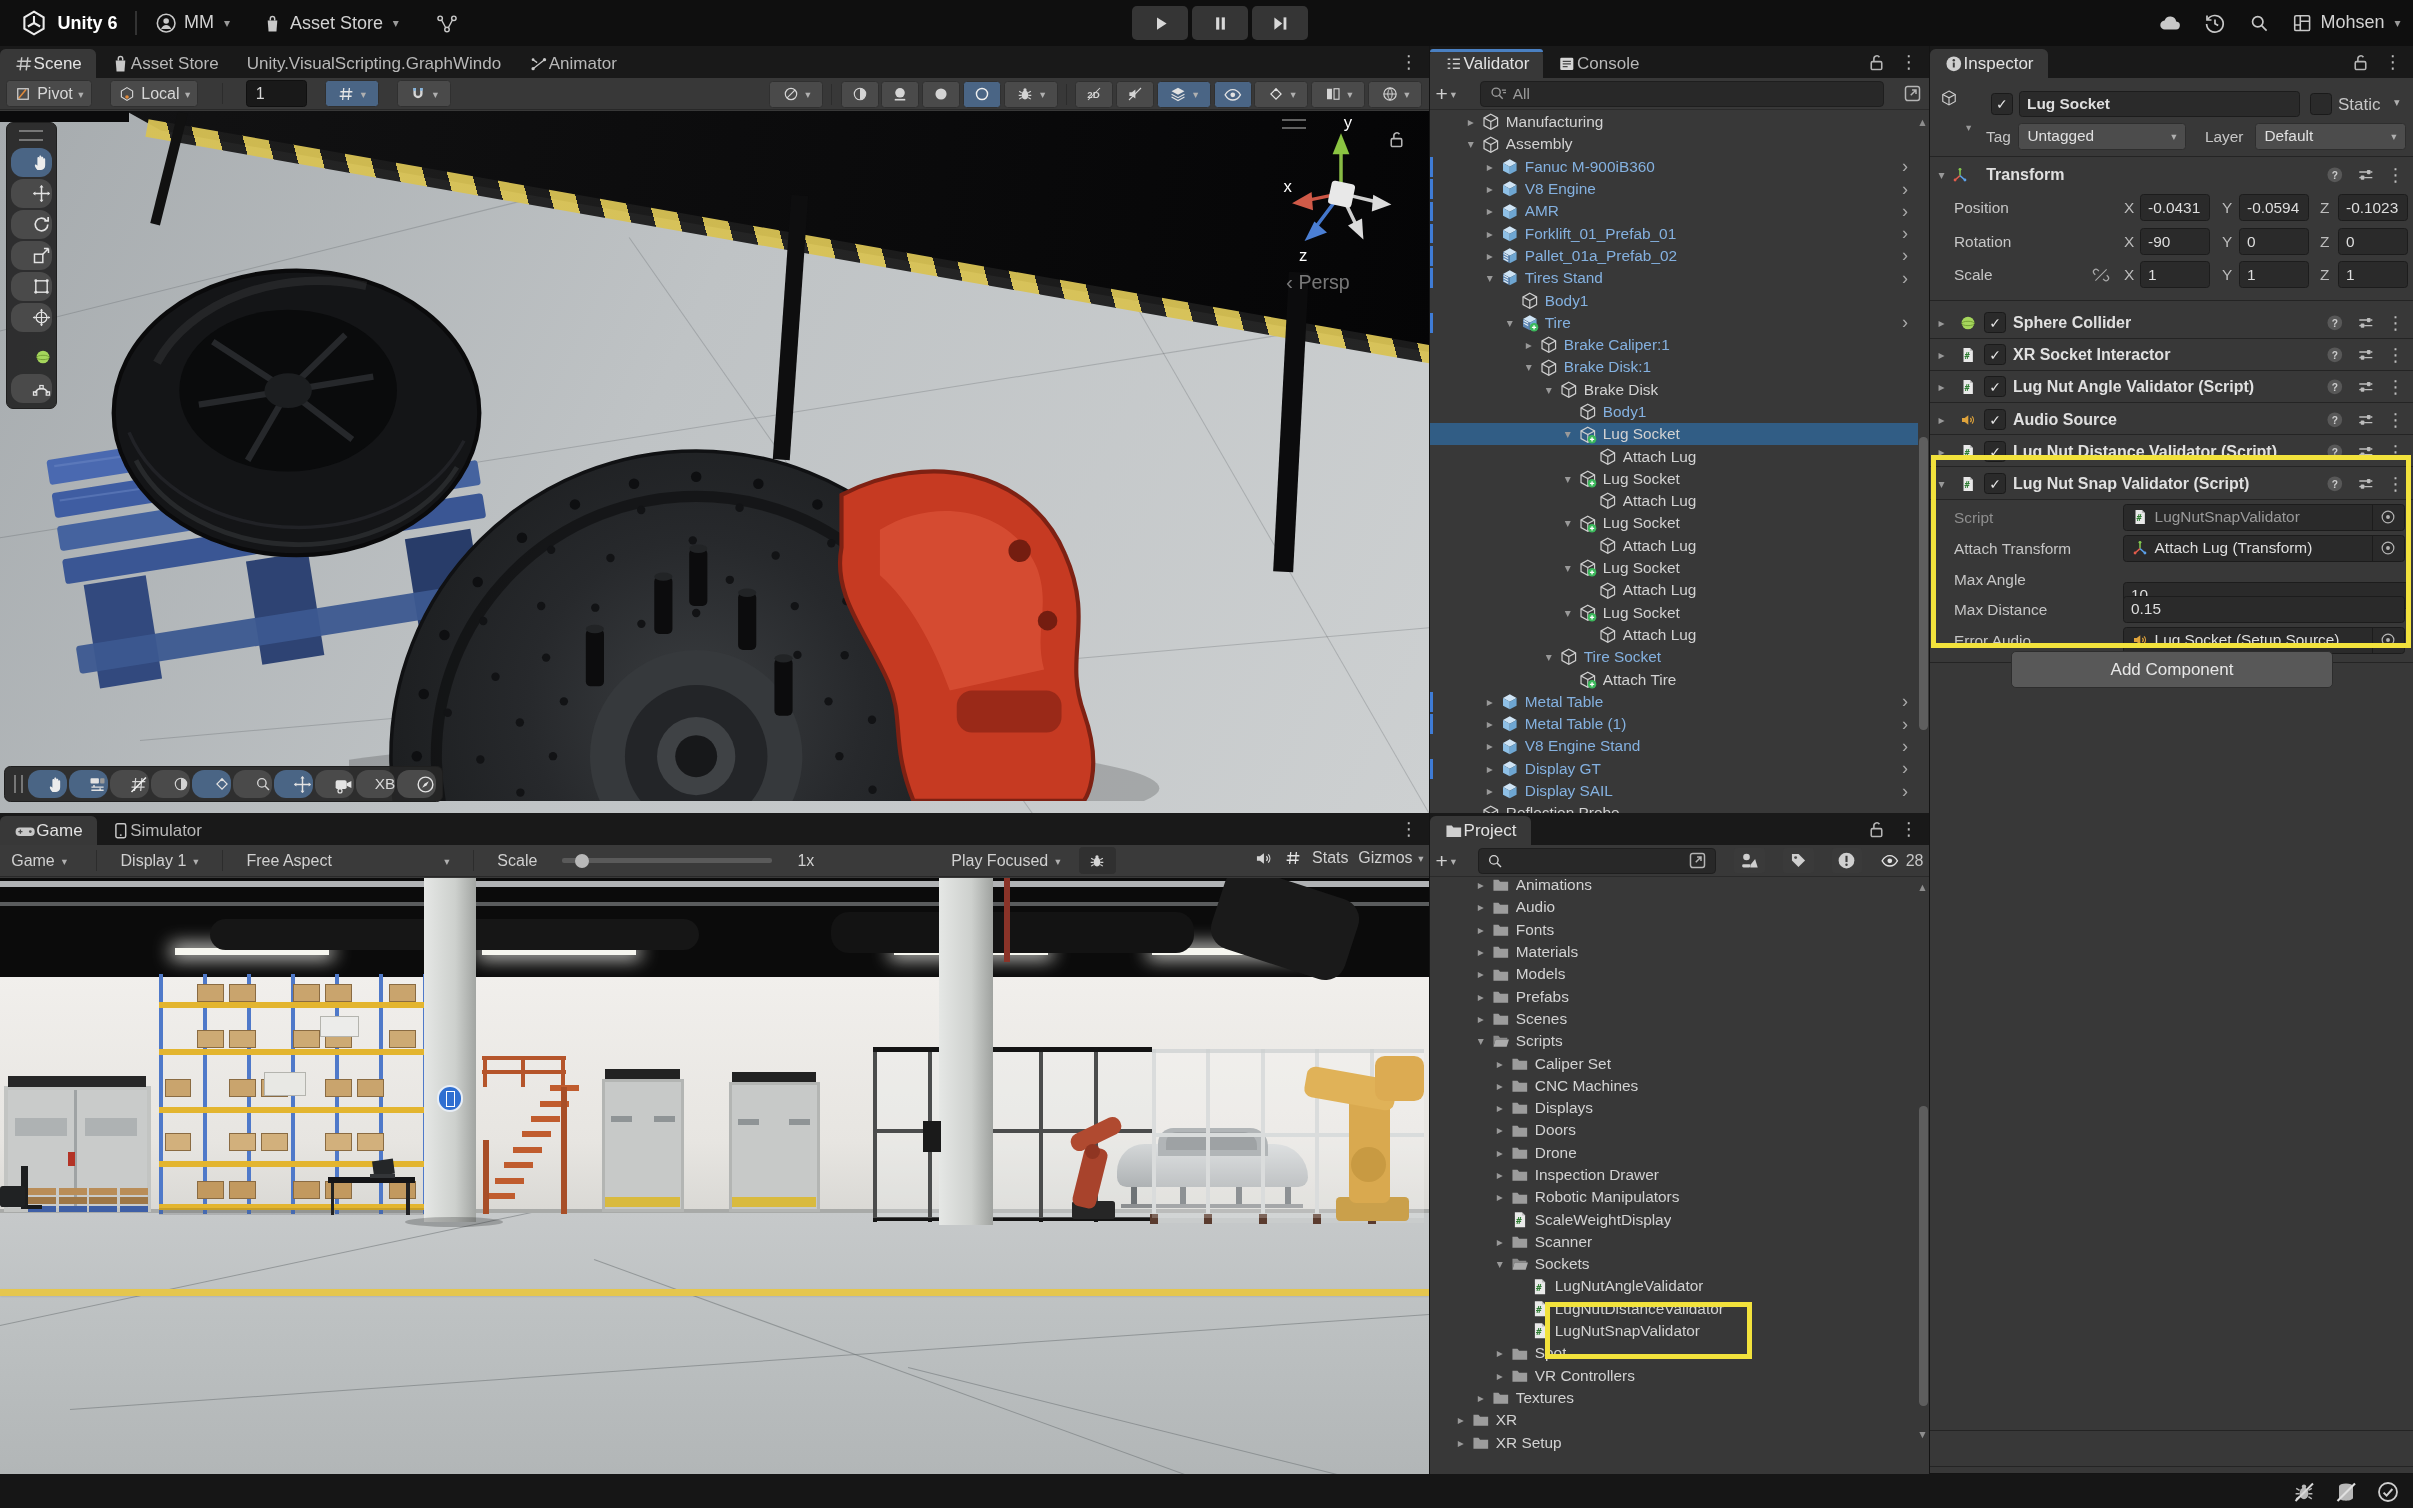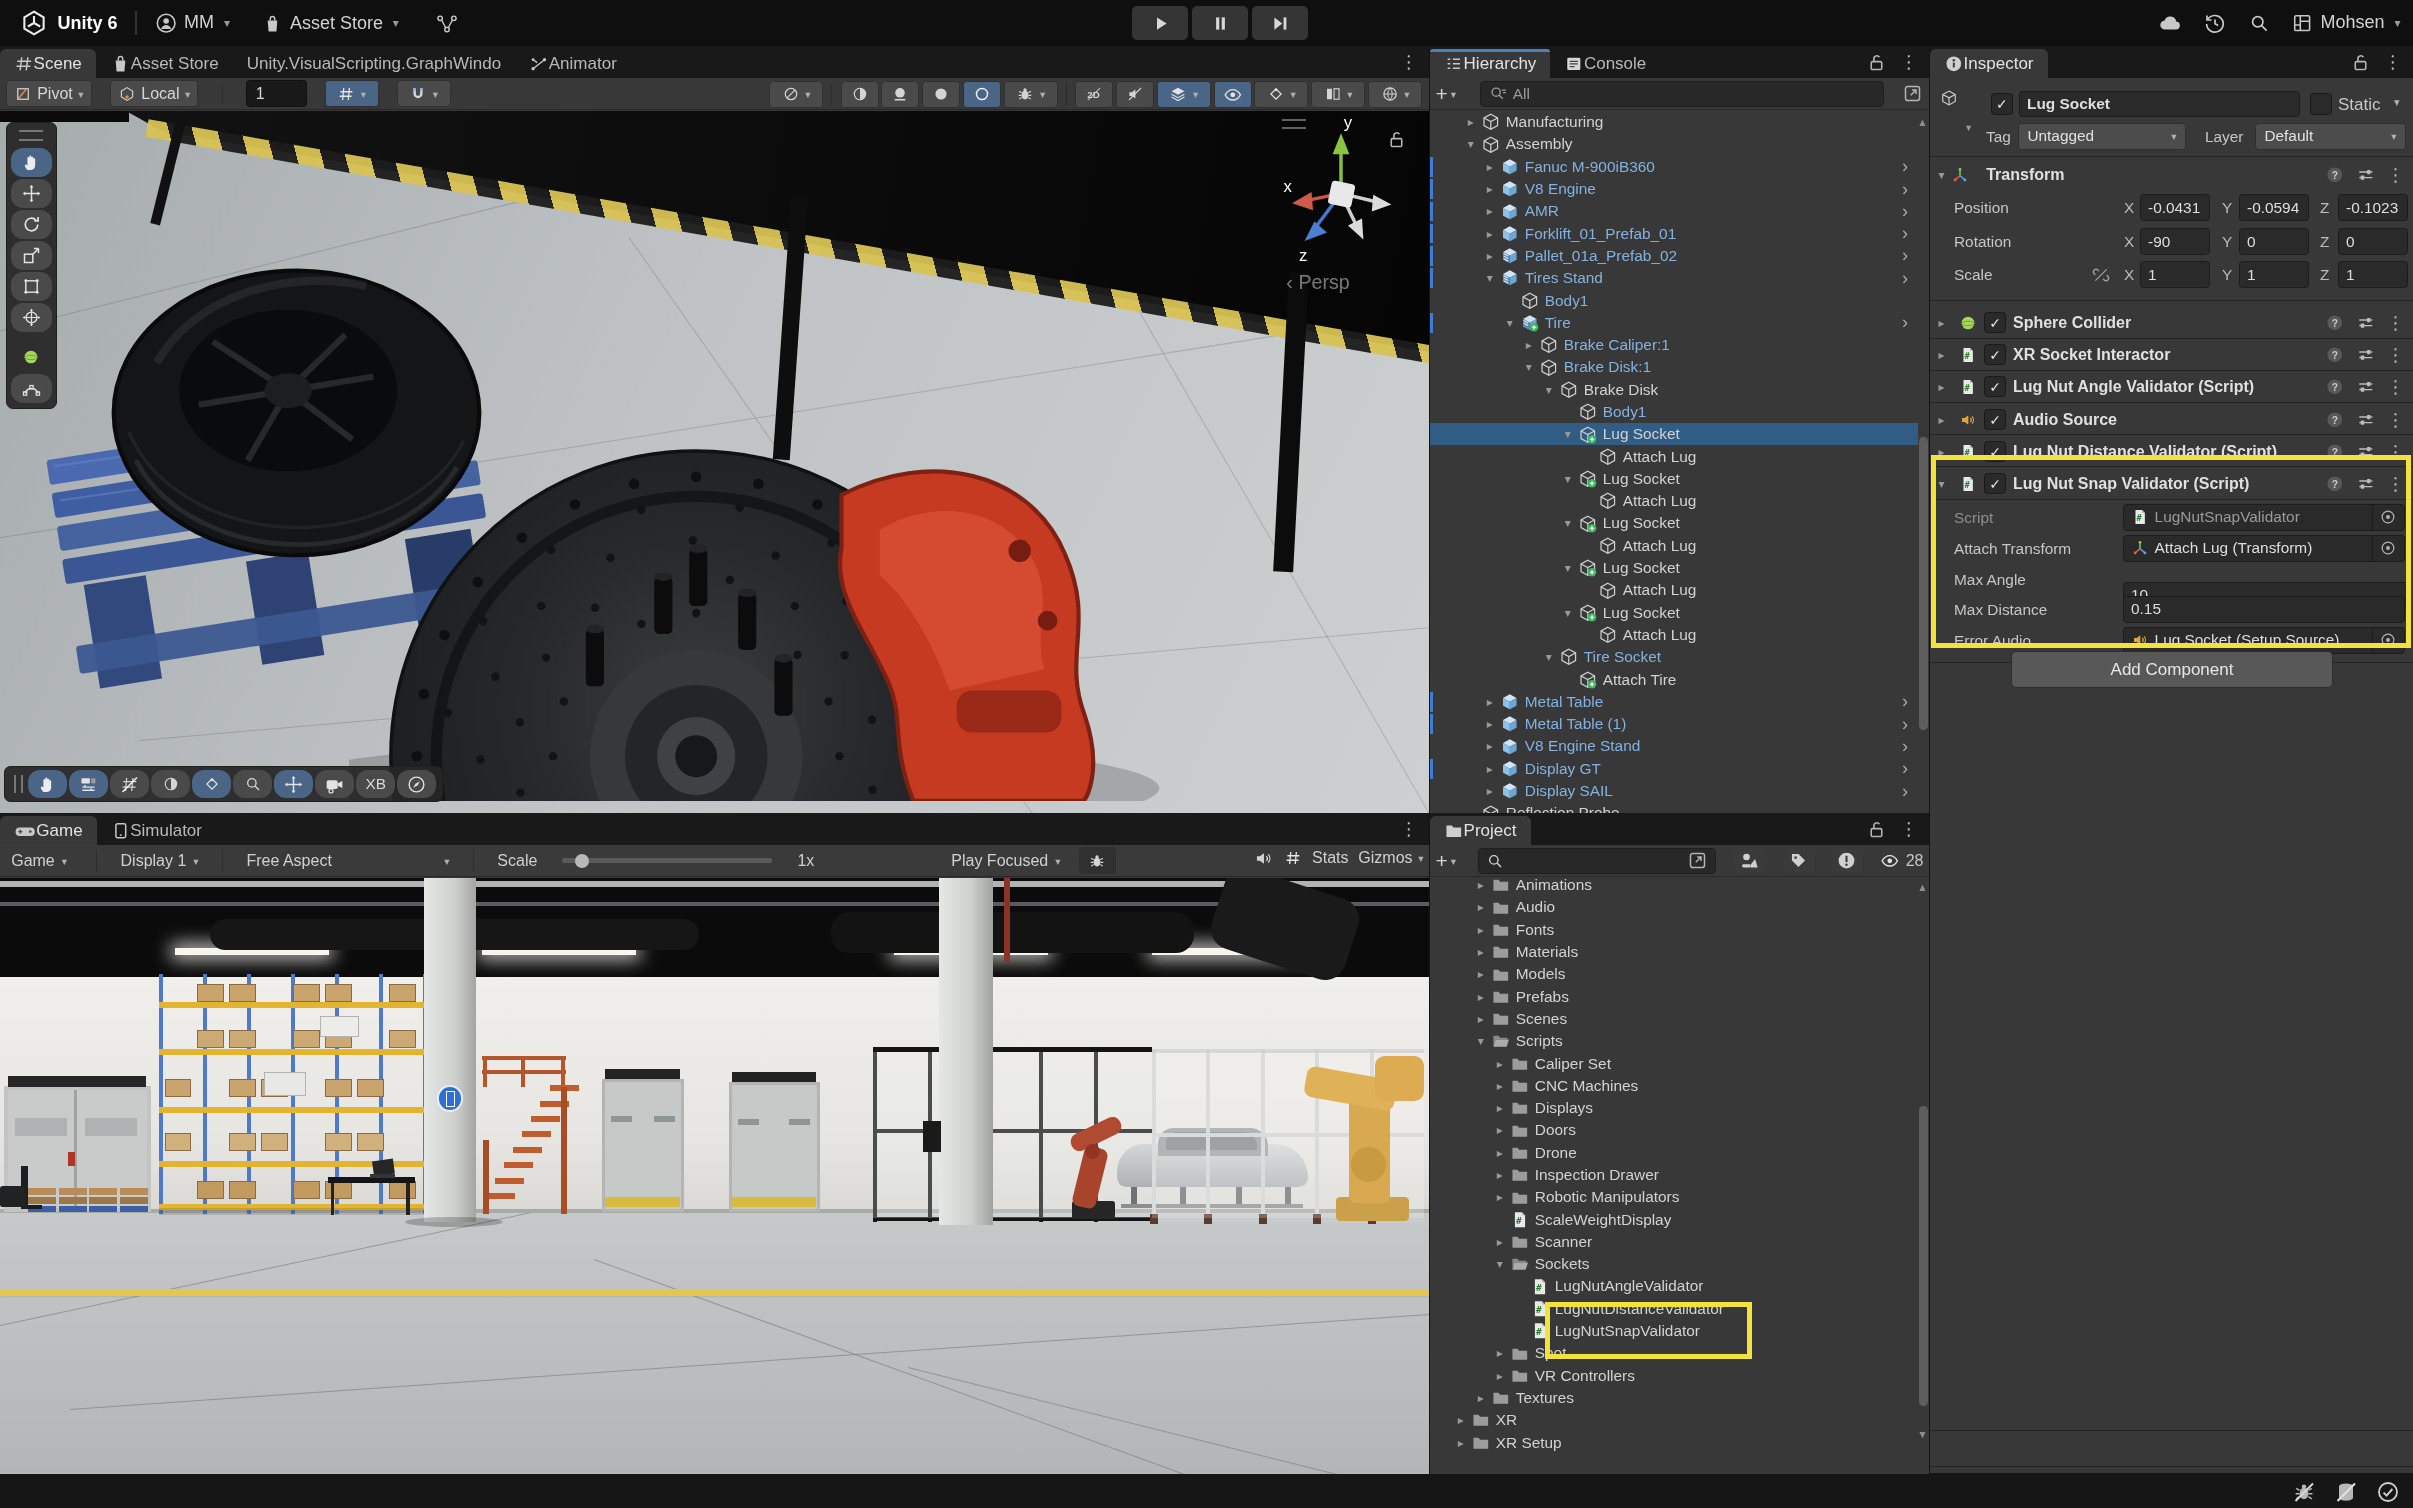--- a/index.html
+++ b/index.html
@@ -53,21 +53,21 @@
   .chead .cname{font-weight:bold;font-size:16px;color:#e0e0e0;white-space:nowrap;}
   .chead .hr-ic{margin-left:auto;display:flex;gap:11.2px;align-items:center;}
   .checkbox{width:19.6px;height:19.6px;background:#2a2a2a;border:0.7px solid #1a1a1a;border-radius:3.5px;display:flex;align-items:center;justify-content:center;color:#e6e6e6;font-size:14px;flex:0 0 19.6px;}
   .flabel{font-size:15.4px;color:#c6c6c6;white-space:nowrap;}
   
   .ybox{position:absolute;border:5.6px solid #f2e23c;box-sizing:border-box;pointer-events:none;z-index:40;}
   
   #scene-viewport{position:absolute;left:0;top:65px;right:0;bottom:0;overflow:hidden;
     background:linear-gradient(115deg,#a6abae 0%,#bfc3c5 45%,#cdd0d1 100%);}
   #game-viewport{position:absolute;left:0;top:65px;right:0;bottom:0;overflow:hidden;background:#0c0c0c;}
-  .tsbtn{width:41px;height:29px;border-radius:12px;display:flex;align-items:center;justify-content:center;margin:1px;}
+  .tsbtn{width:41px;height:29px;border-radius:12px;display:flex;align-items:center;justify-content:flex-end;margin:1px;}
   .tsbtn.active{background:#4a6585;}
   .tsbtn.plain{background:#4a4a4a;}
   .gametext{font-size:16px;color:#d0d0d0;}
   #statusbar{left:0;top:1474px;width:2413px;height:35px;background:#161616;display:flex;align-items:center;justify-content:flex-end;gap:18px;padding-right:12.6px;box-sizing:border-box;}
 </style>
 </head>
 <body>
 
 <div id="app">
 
@@ -963,21 +963,21 @@
   </div>
 
   <div id="hierarchy-panel" class="panel" style="left:1430px;top:46px;width:499px;height:767px">
     <div class="tabbar">
       <div class="tab active focused">
         <span class="icon">
             <svg width="19.6" height="19.6" viewBox="0 0 24 24">
               <path d="M4.5 6.5h3.2M4.5 12h3.2M4.5 17.5h3.2M10.8 6.5h8.7M10.8 12h8.7M10.8 17.5h8.7" stroke="#c8c8c8" stroke-width="1.9"></path>
             </svg>
           </span>
-        <span>Hierarchy</span>
+        <span>Validator</span>
       </div>
       <div class="tab">
         <span class="icon">
             <svg width="19.6" height="19.6" viewBox="0 0 24 24">
               <rect x="4" y="4.5" width="16" height="15" rx="1.5" fill="#d6d6d6"></rect>
               <path d="M7 9h10M7 12.2h10M7 15.4h6" stroke="#454545" stroke-width="1.5"></path>
             </svg>
           </span>
         <span>Console</span>
       </div>

